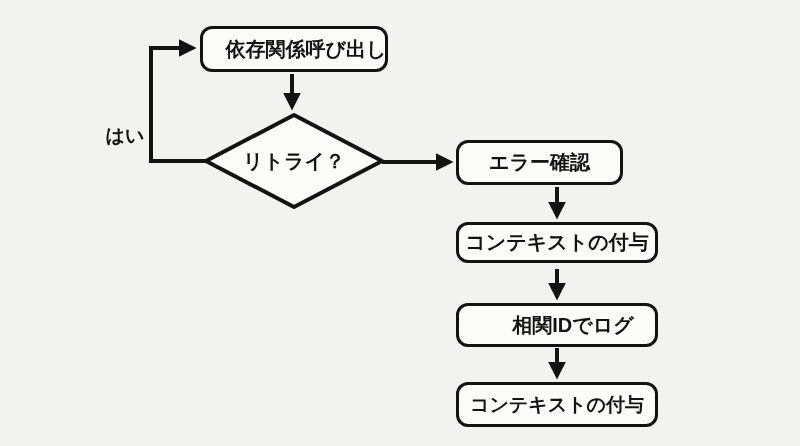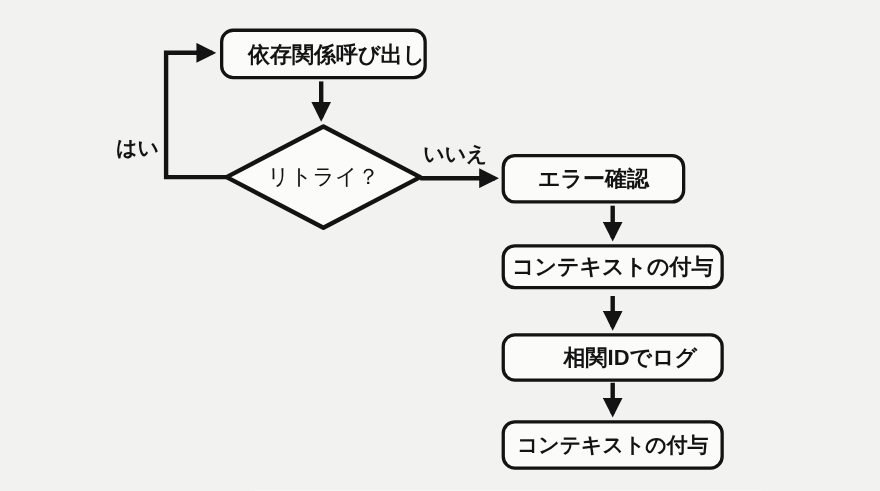--- a/index.html
+++ b/index.html
@@ -52,21 +52,21 @@
   .node-dependency { left: 200px; top: 26px;  width: 188px; height: 46px; padding-left: 24px; }
   .node-error      { left: 456px; top: 140px; width: 167px; height: 45px; }
   .node-context    { left: 456px; top: 222px; width: 202px; height: 41px; }
   .node-log        { left: 456px; top: 303px; width: 202px; height: 44px; padding-left: 32px; }
   .node-return     { left: 456px; top: 382px; width: 202px; height: 45px; font-size: 19px; }
   .diamond-label {
     position: absolute;
     left: 214px; top: 149px; width: 160px;
     text-align: center;
     color: var(--text);
-    font-weight: normal;
+    font-weight: bold;
     font-size: 20px;
     line-height: 24px;
     white-space: nowrap;
   }
   .edge-label {
     position: absolute;
     color: var(--text);
     font-weight: bold;
     font-size: 19px;
     line-height: 22px;
@@ -104,21 +104,20 @@
   </svg>
 
   <div class="node node-dependency">
     <span>依存関係呼び出し</span>
   </div>
 
   <div class="diamond-label">リトライ？</div>
 
   <div class="edge-label edge-label-yes">はい</div>
 
-  <div class="edge-label edge-label-no">いいえ</div>
 
   <div class="node node-error">
     <span>エラー確認</span>
   </div>
 
   <div class="node node-context">
     <span>コンテキストの付与</span>
   </div>
 
   <div class="node node-log">

